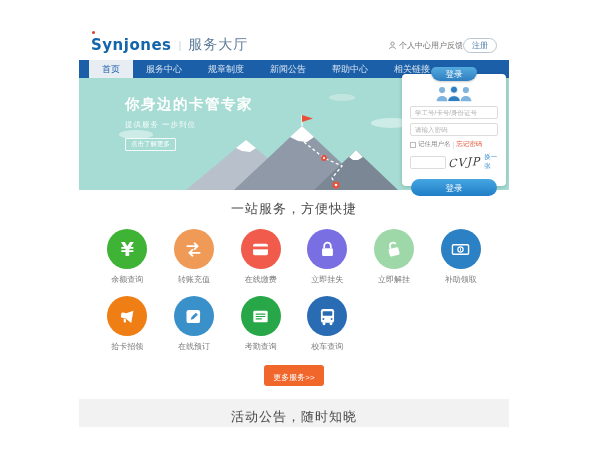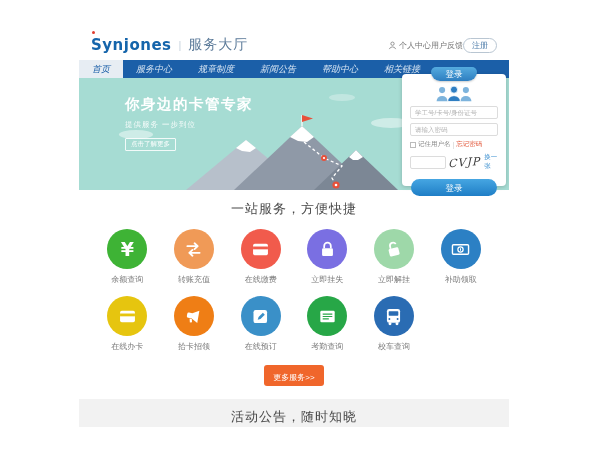--- a/index.html
+++ b/index.html
@@ -13,21 +13,21 @@
   .brand { display:flex; align-items:center; gap:7px; }
   .logo { position:relative; font-size:15px; font-weight:bold; color:#1565ab; letter-spacing:.5px; font-family:"DejaVu Sans",sans-serif; }
   .logo-dot { position:absolute; left:13px; top:1px; width:3px; height:3px; border-radius:50%; background:#e03c2e; }
   .brand-divider { color:#c9d4de; font-size:11px; }
   .site-name { font-size:14px; color:#5c7democ; color:#5b7a99; letter-spacing:1px; }
   .top-links { display:flex; align-items:center; }
   .top-link { font-size:8px; color:#777; display:flex; align-items:center; gap:2px; cursor:pointer; }
   .register-btn { font-size:8px; color:#4a7aa8; border:1px solid #b9c6d2; border-radius:8px; padding:1px 8px; background:#fff; cursor:pointer;text-align:right; }
 
   
-  .nav { height:18px; background:#1b5fa8; display:flex; align-items:stretch; position:relative; z-index:1;font-style:italic; }
+  .nav { height:18px; background:#1b5fa8; display:flex; align-items:stretch; padding-left:10px; position:relative; z-index:1; }
   .nav-item { font-size:9px; color:#d6e4f2; line-height:18px; padding:0 13px; text-decoration:none; cursor:pointer; }
   .nav-item.active { background:#e7edf3; color:#1b5fa8; }
 
   
   .hero { position:relative; height:112px; background:#a6dcd3; }
   .hero-text { position:absolute; left:46px; top:17px; color:#fff; z-index:2; }
   .hero-title { font-size:14.5px; font-weight:bold; letter-spacing:1.5px; }
   .hero-sub { font-size:7.5px; letter-spacing:1px; margin-top:6px; opacity:.9; }
   .hero-cta { display:inline-block; margin-top:8px; font-size:6.5px; color:#fff; border:1px solid rgba(255,255,255,.85); padding:1px 5px; border-radius:1px; cursor:pointer; }
   .cloud { position:absolute; background:#fff; border-radius:50%; opacity:.45; }
@@ -217,29 +217,20 @@
           <div class="circle" style="background: rgb(44, 128, 196); color: rgb(44, 128, 196);">
             <svg viewBox="0 0 24 24" width="21" height="21">
                 <rect x="2.8" y="6.5" width="18.4" height="11" rx="1.2" fill="none" stroke="#fff" stroke-width="1.6"></rect>
                 <circle cx="12" cy="12" r="3" fill="none" stroke="#fff" stroke-width="1.4"></circle>
                 <path d="M12 10.6v2.8" stroke="#fff" stroke-width="1.2"></path>
               </svg>
           </div>
           <div class="svc-label">补助领取</div>
         </div>
 
-        <div class="svc">
-          <div class="circle" style="background: rgb(230, 197, 15); color: rgb(230, 197, 15);">
-            <svg viewBox="0 0 24 24" width="21" height="21">
-                <rect x="3.5" y="5.5" width="17" height="13" rx="2" fill="#fff"></rect>
-                <rect x="3.5" y="8.6" width="17" height="3.2" fill="currentColor"></rect>
-              </svg>
-          </div>
-          <div class="svc-label">在线办卡</div>
-        </div>
 
 
         <div class="svc">
           <div class="circle" style="background: rgb(239, 126, 21); color: rgb(239, 126, 21);">
             <svg viewBox="0 0 24 24" width="21" height="21">
                 <g transform="rotate(10 12 12)">
                   <path d="M17.5 4.5v14l-7.5-4H6.2a1.8 1.8 0 0 1-1.8-1.8v-2.4A1.8 1.8 0 0 1 6.2 8.5H10z" fill="#fff"></path>
                   <path d="M8 15l1.1 4.4 2.4-.6-.9-3.6z" fill="#fff"></path>
                 </g>
               </svg>

